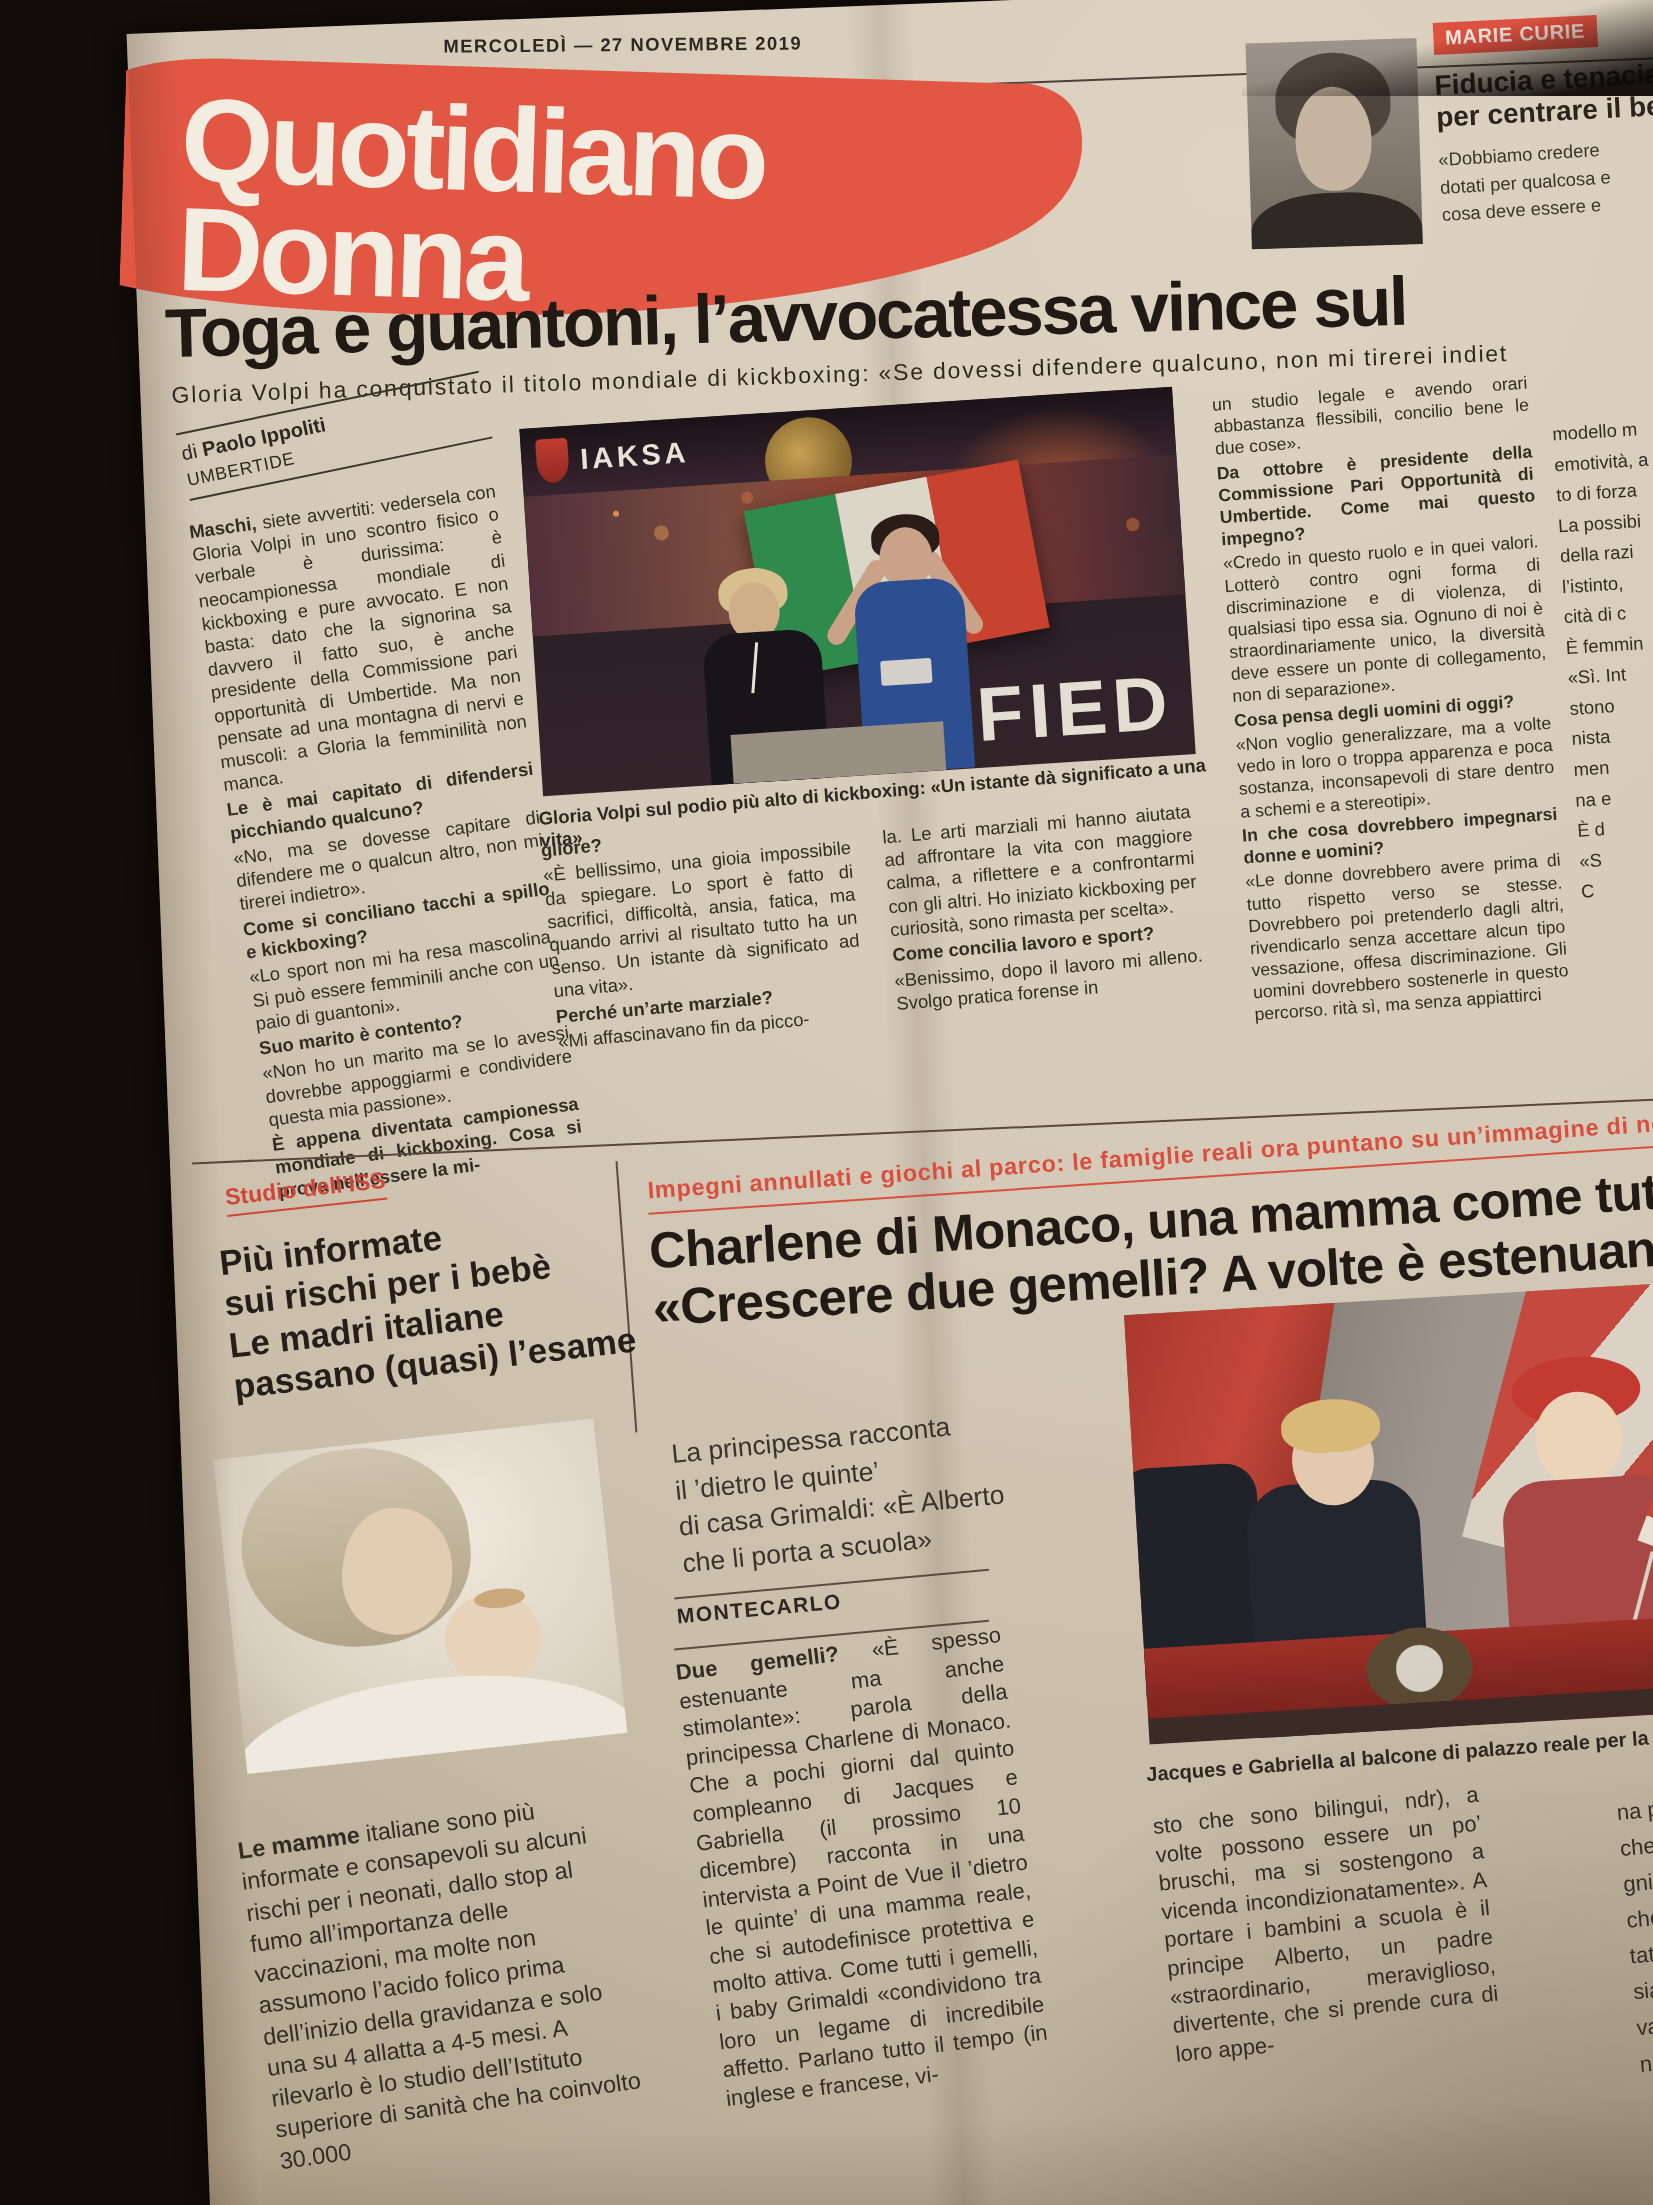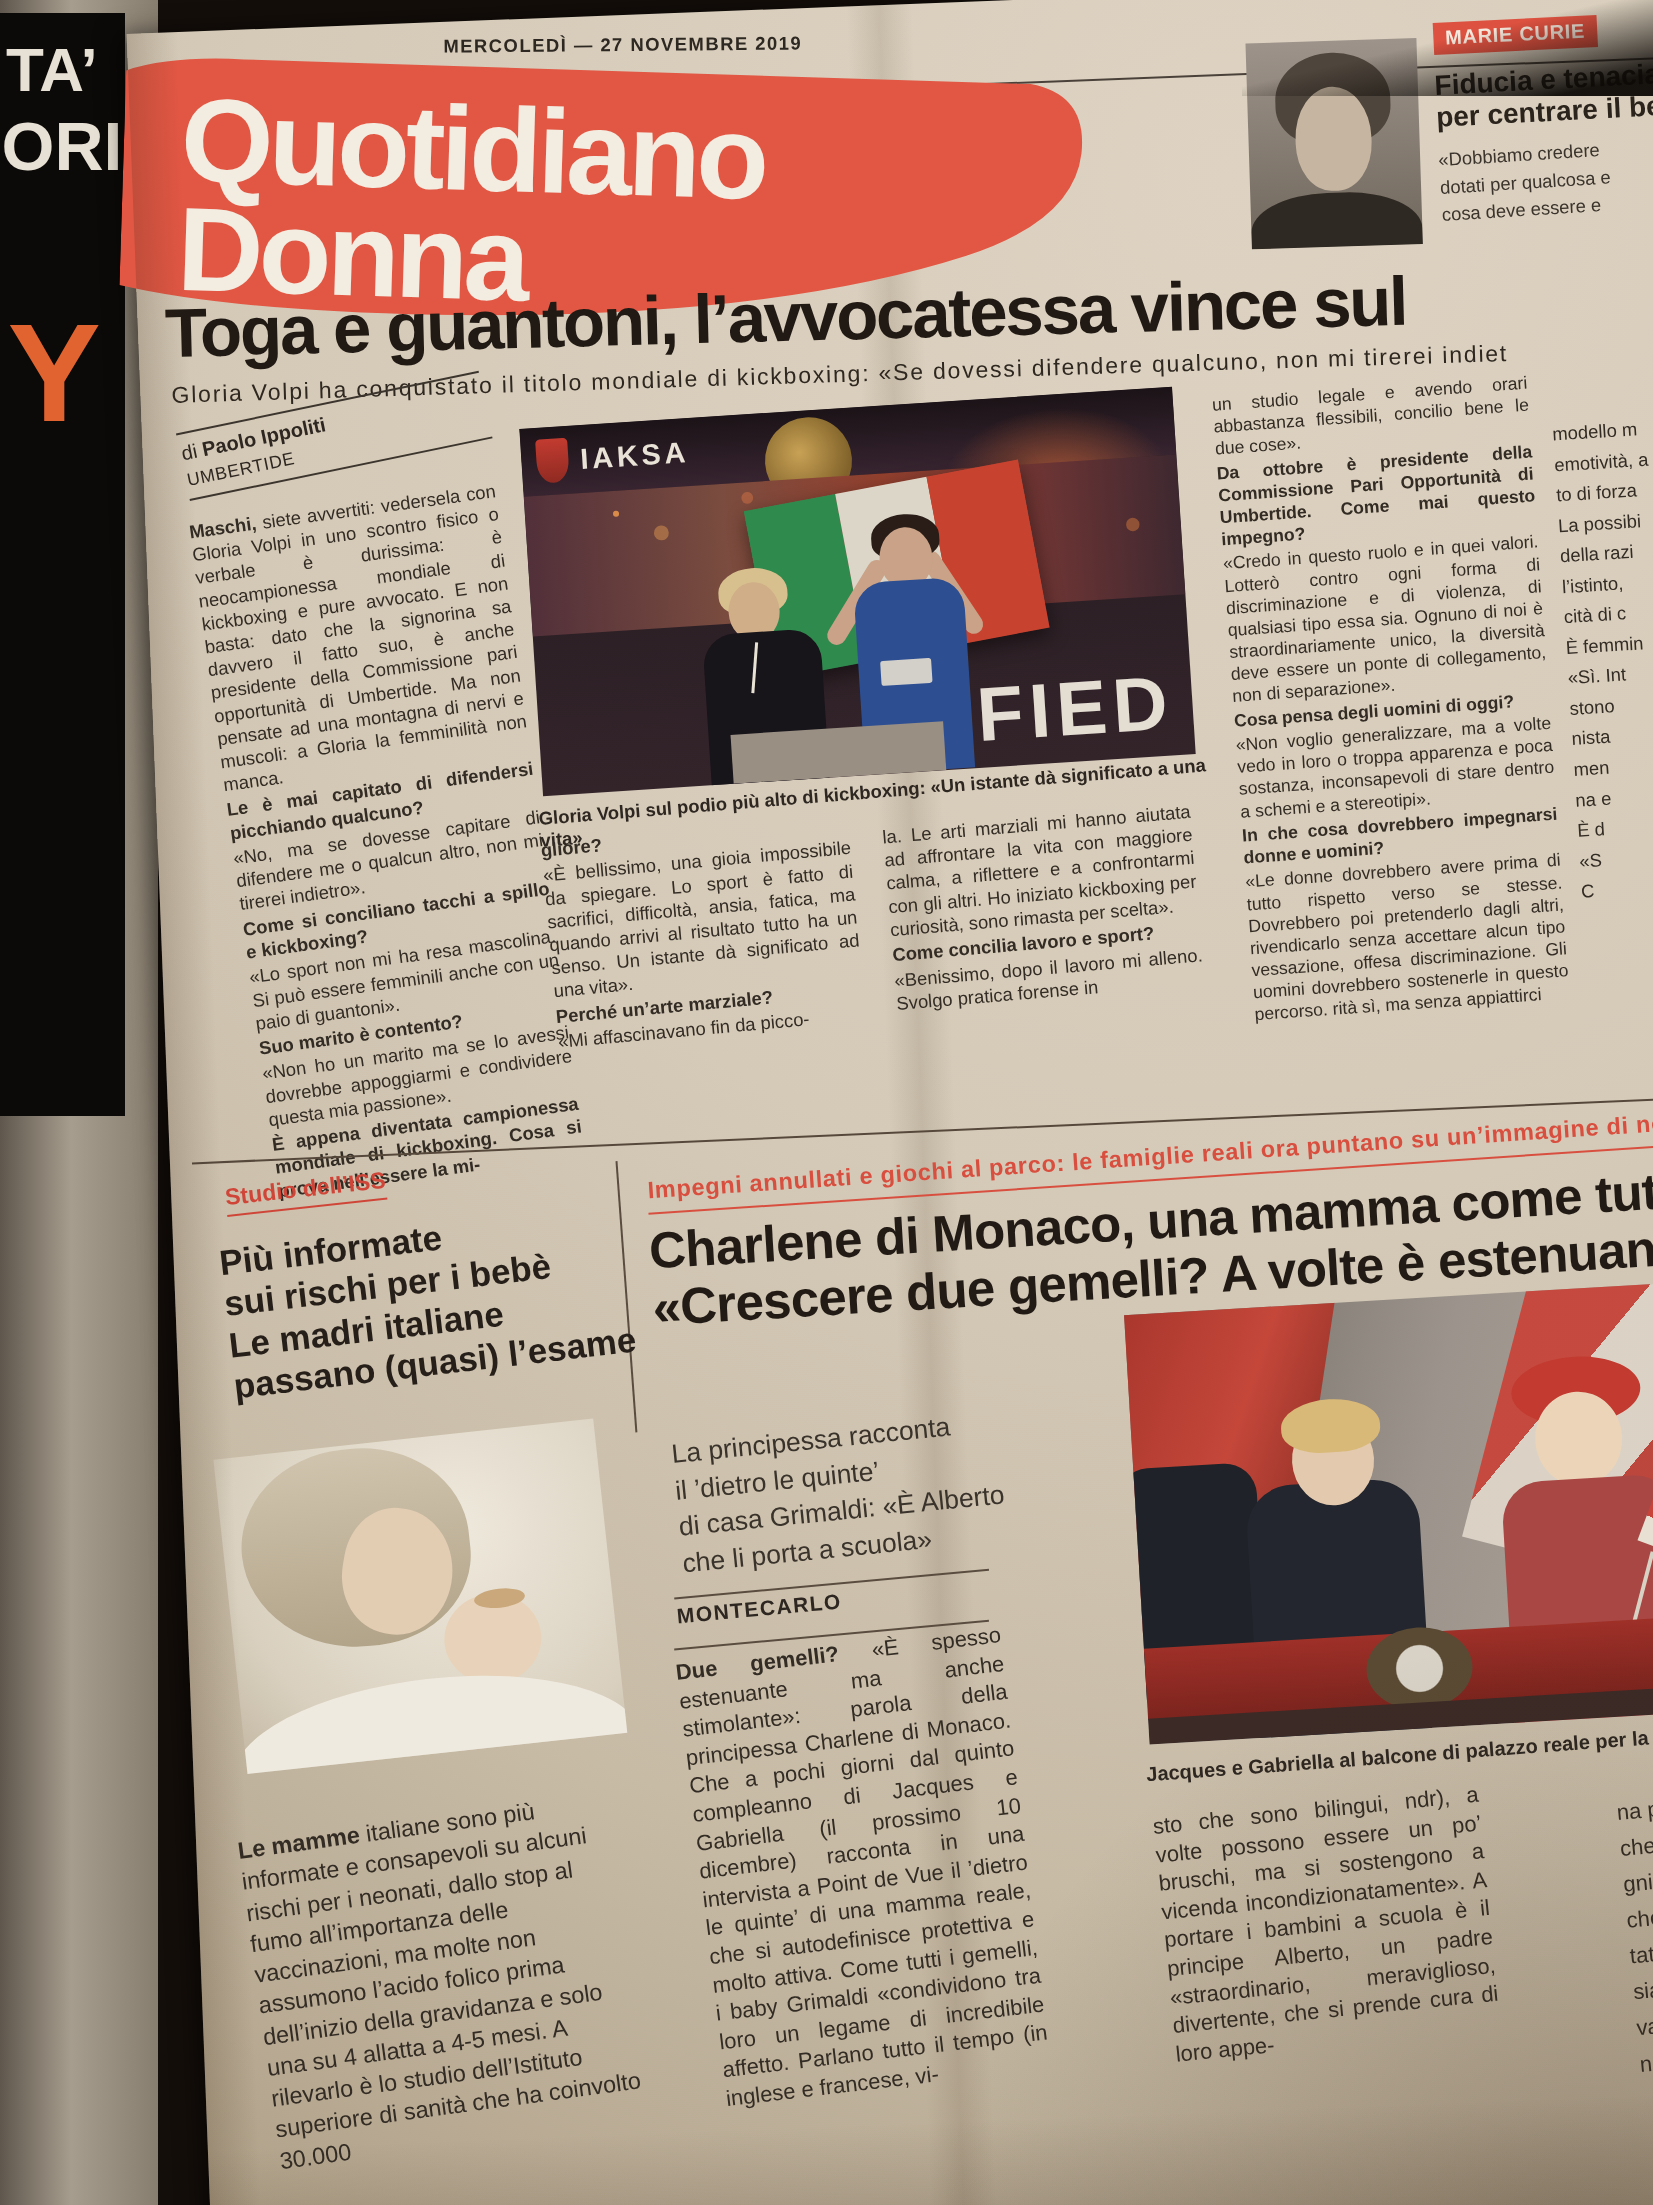--- a/index.html
+++ b/index.html
@@ -155,27 +155,20 @@
             background:radial-gradient(circle,#d8d2c6 34%,#5a4a33 36%);}
   .rp-ledge{position:absolute;bottom:0;left:0;right:0;height:26.5px;background:#3c2a26;}
   .royal-caption{position:absolute;left:952px;top:1758px;font-size:20px;font-weight:700;color:#2e2721;
                  white-space:nowrap;transform:rotate(-2deg);}
 </style>
 </head>
 <body>
 
 <div class="scene">
 
-  <div class="adjacent">
-    <div class="adj-black">
-      <div class="adj-frag1">TA’</div>
-      <div class="adj-frag2">ORI</div>
-      <div class="adj-frag3">Y</div>
-    </div>
-  </div>
 
   <div class="paper">
     <div class="fold"></div>
 
     <div class="date-line">MERCOLEDÌ — 27 NOVEMBRE 2019</div>
     <div class="header-rule"></div>
 
     <div class="masthead">
       <svg width="978" height="265" viewBox="0 0 1330 360">
         <path d="M0 22 Q60 0 160 2 L1230 2 Q1308 14 1302 94 Q1294 186 1150 238 Q880 334 430 341 Q150 344 0 314 Z" fill="#e25744"></path>

